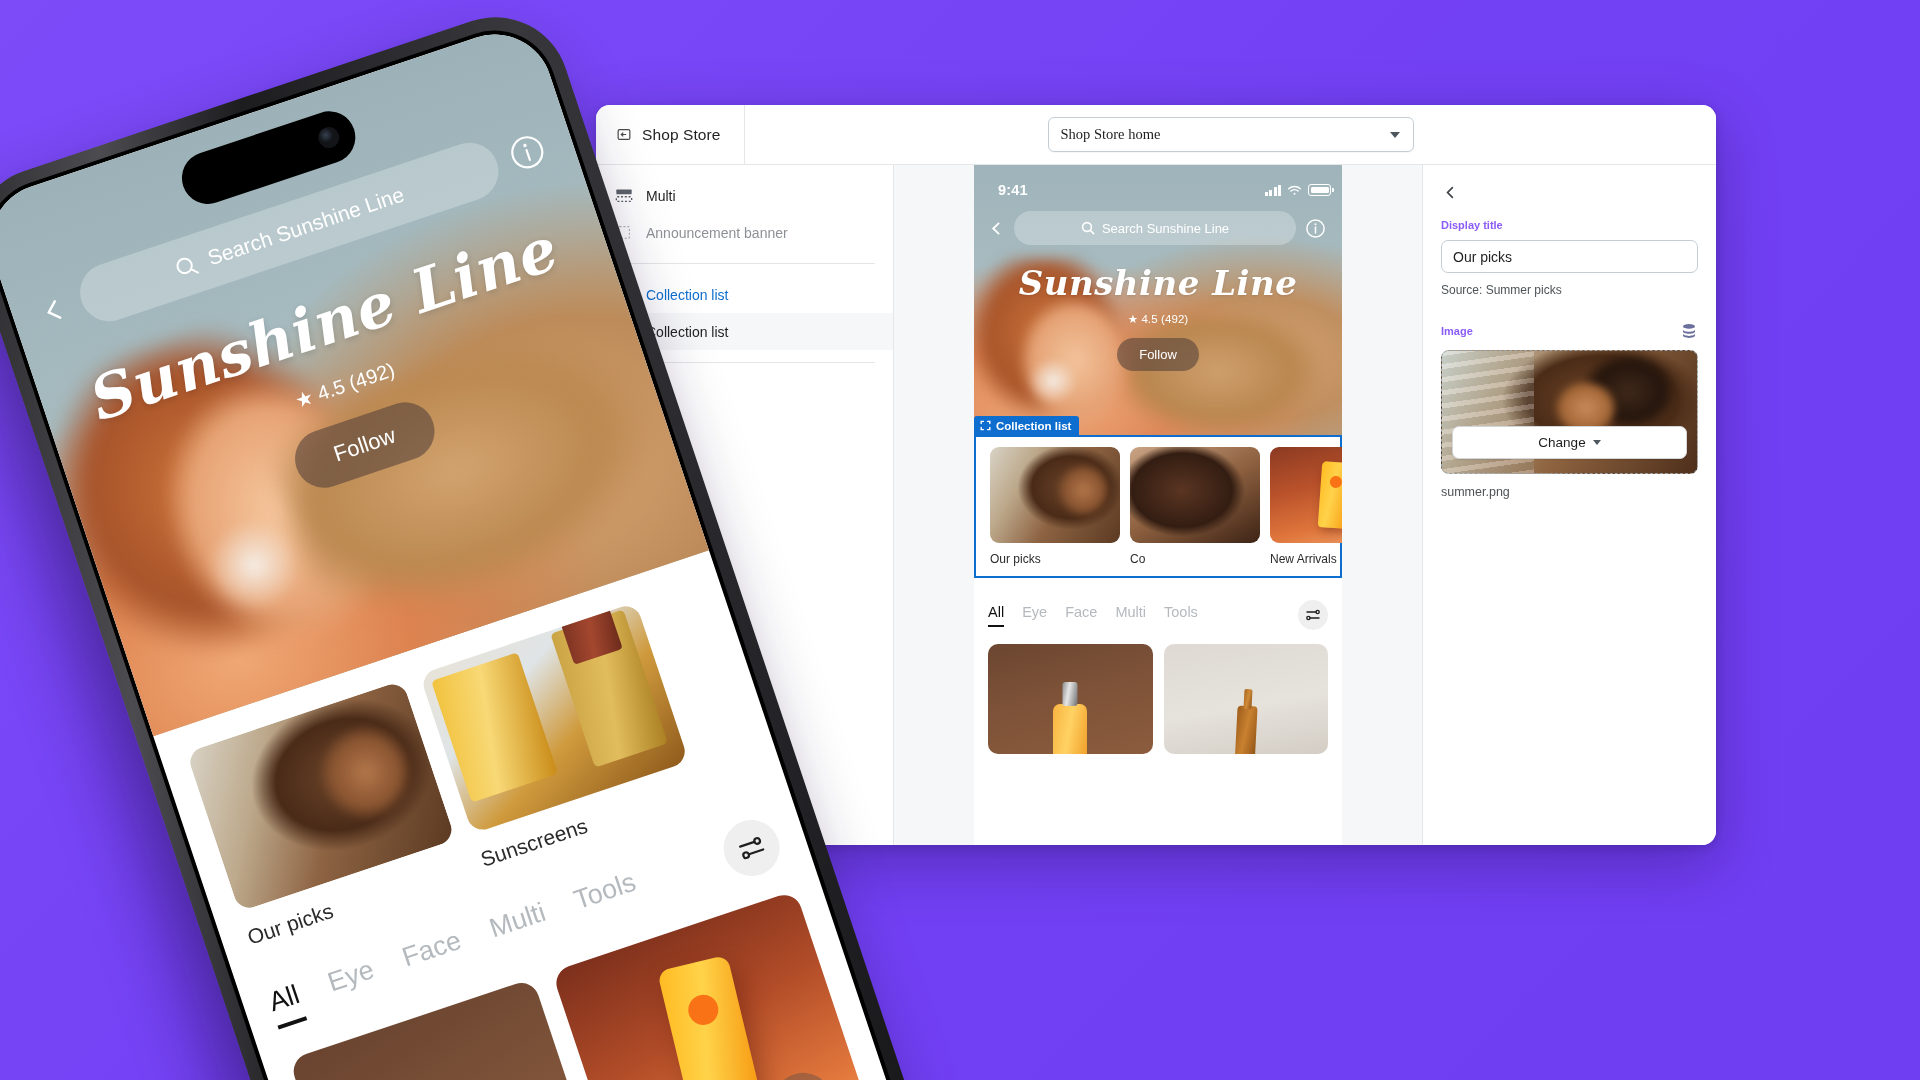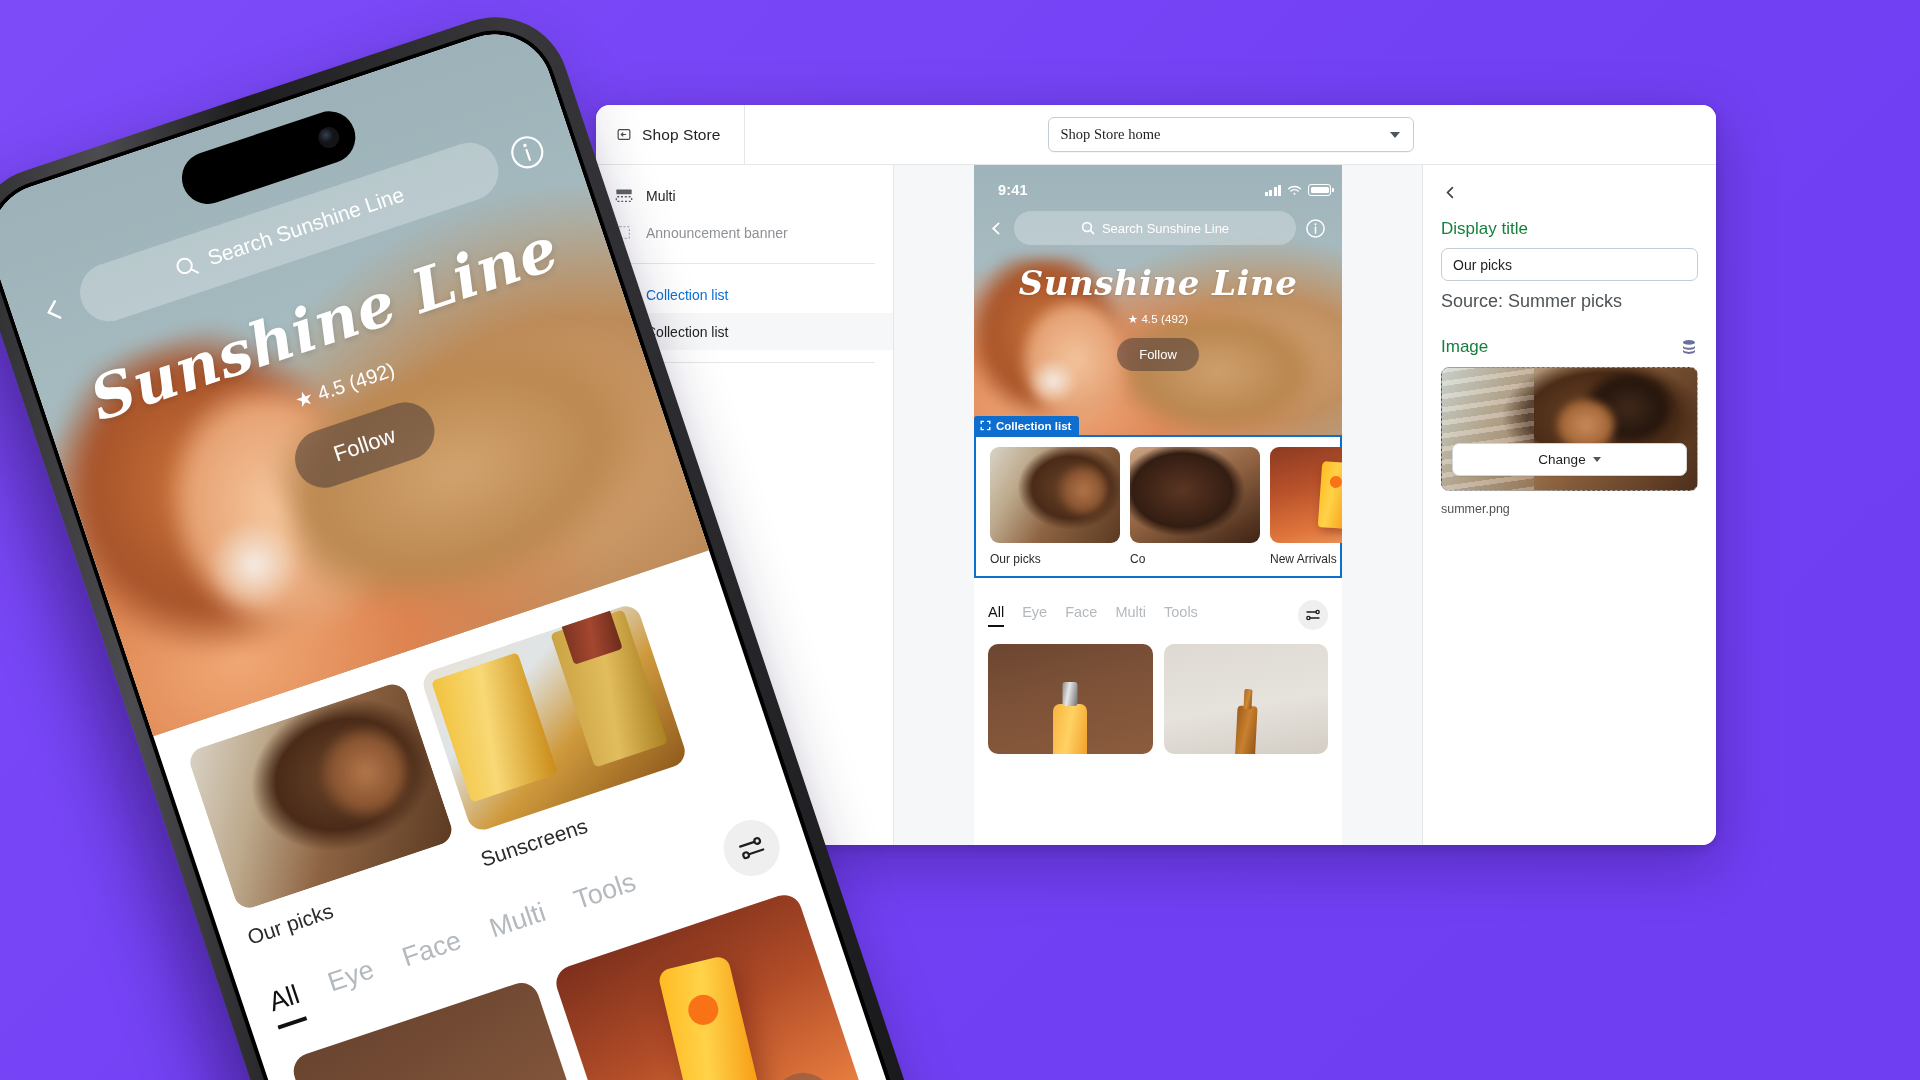--- a/index.html
+++ b/index.html
@@ -317,29 +317,29 @@
 
   
   .rightpanel {
     width: 294px; flex: 0 0 294px;
     background: #fff;
     border-left: 1px solid #e4e6e8;
     padding: 14px 18px 0 18px;
   }
   .rp-back { width: 26px; height: 26px; display:flex; align-items:center; justify-content:center; cursor:pointer; margin-left:-4px; }
   .rp-back svg { width: 15px; height: 15px; color: #3f4347; }
-  .rp-label { font-size: 17px; font-weight: normal; color: #15803d; margin-top: 14px; }
+  .rp-label { font-size: 11px; font-weight: bold; color: #8b5cf6; margin-top: 14px; }
   .rp-input {
     width: 100%; height: 33px; margin-top: 9px;
     border: 1px solid #c4cdd4; border-radius: 7px;
     background: #fff; padding: 0 11px;
     font-size: 14px; color: #1f1f1f;
     font-family: "Liberation Sans", sans-serif;
   }
-  .rp-help { font-size: 18px; color: #4d5357; margin-top: 10px; }
+  .rp-help { font-size: 12px; color: #4d5357; margin-top: 10px; }
 
   .rp-section-head {
     display: flex; align-items: center; justify-content: space-between;
     margin-top: 25px;
   }
   .rp-stack-icon { width: 18px; height: 18px; color:#6b6f9c; cursor: pointer; }
   .rp-stack-icon svg { width: 18px; height: 18px; display:block; }
 
   .rp-thumb {
     margin-top: 10px;

